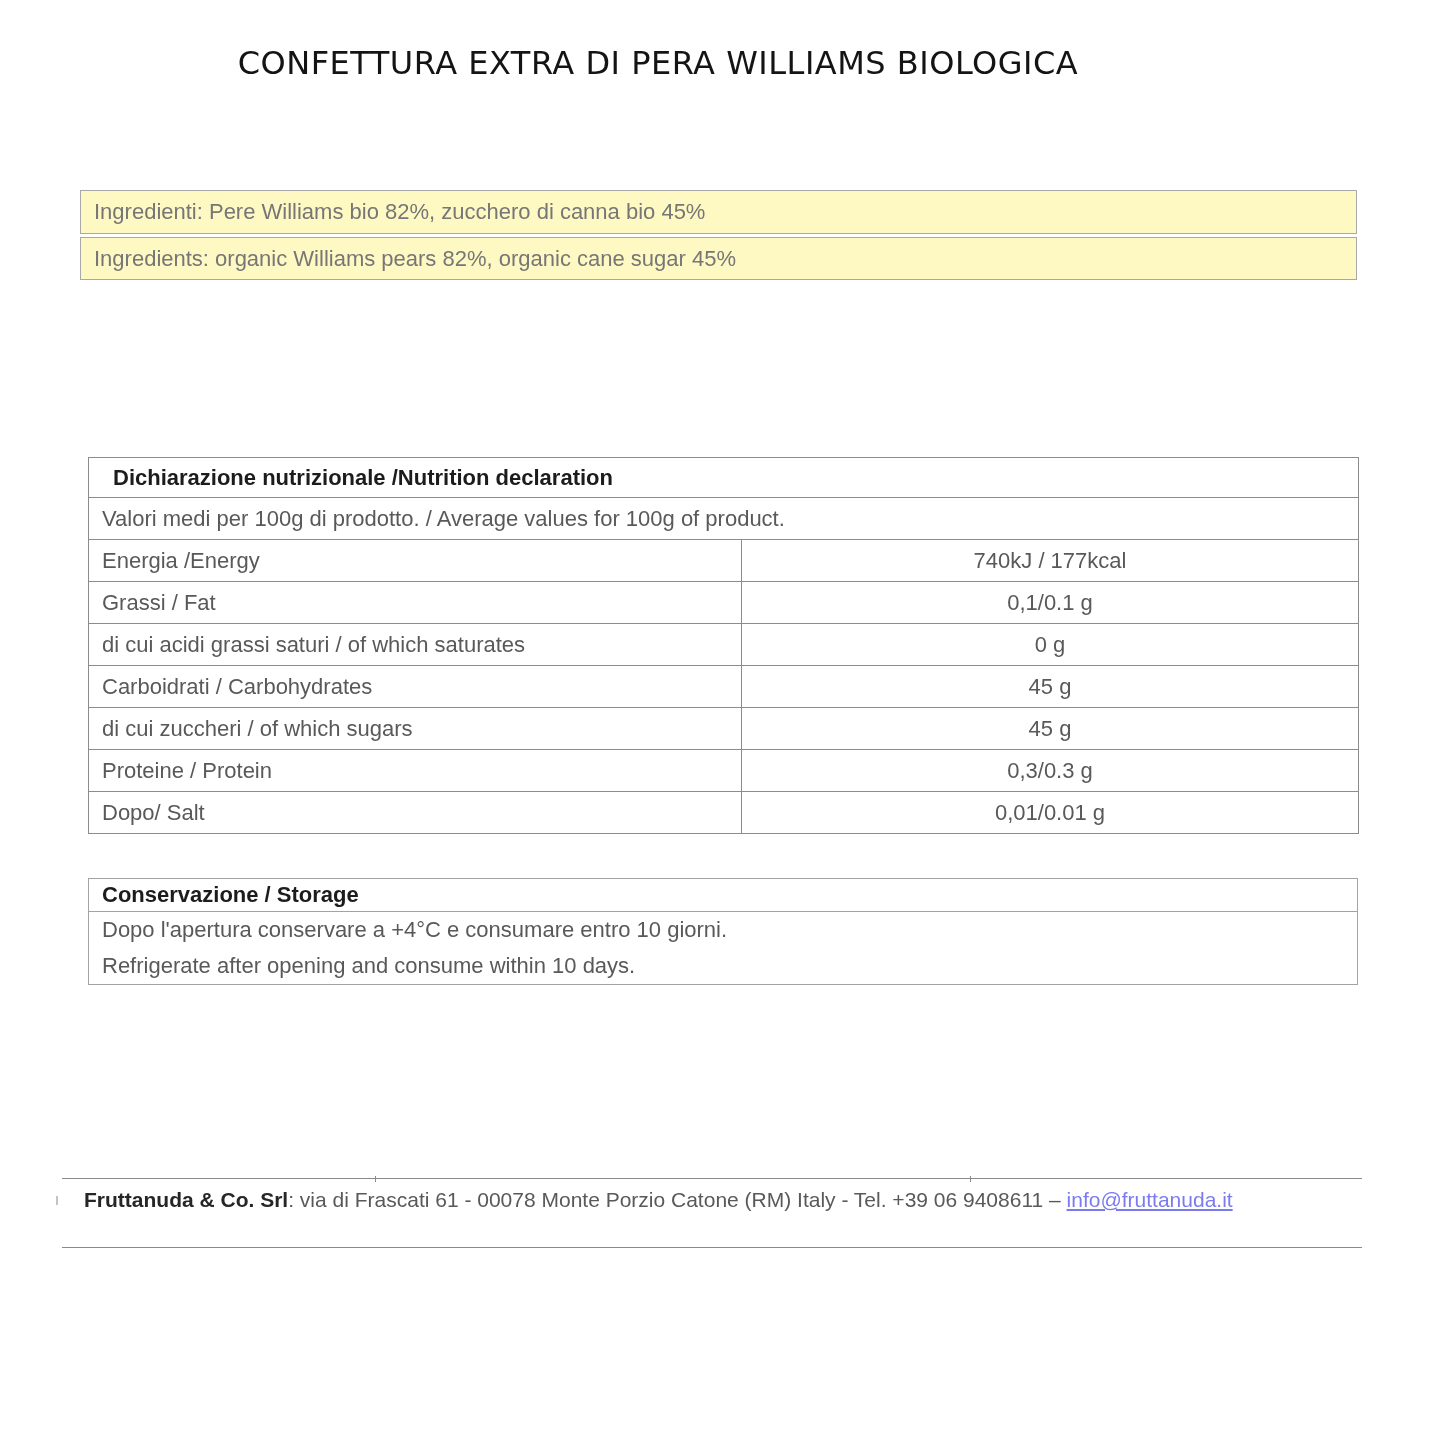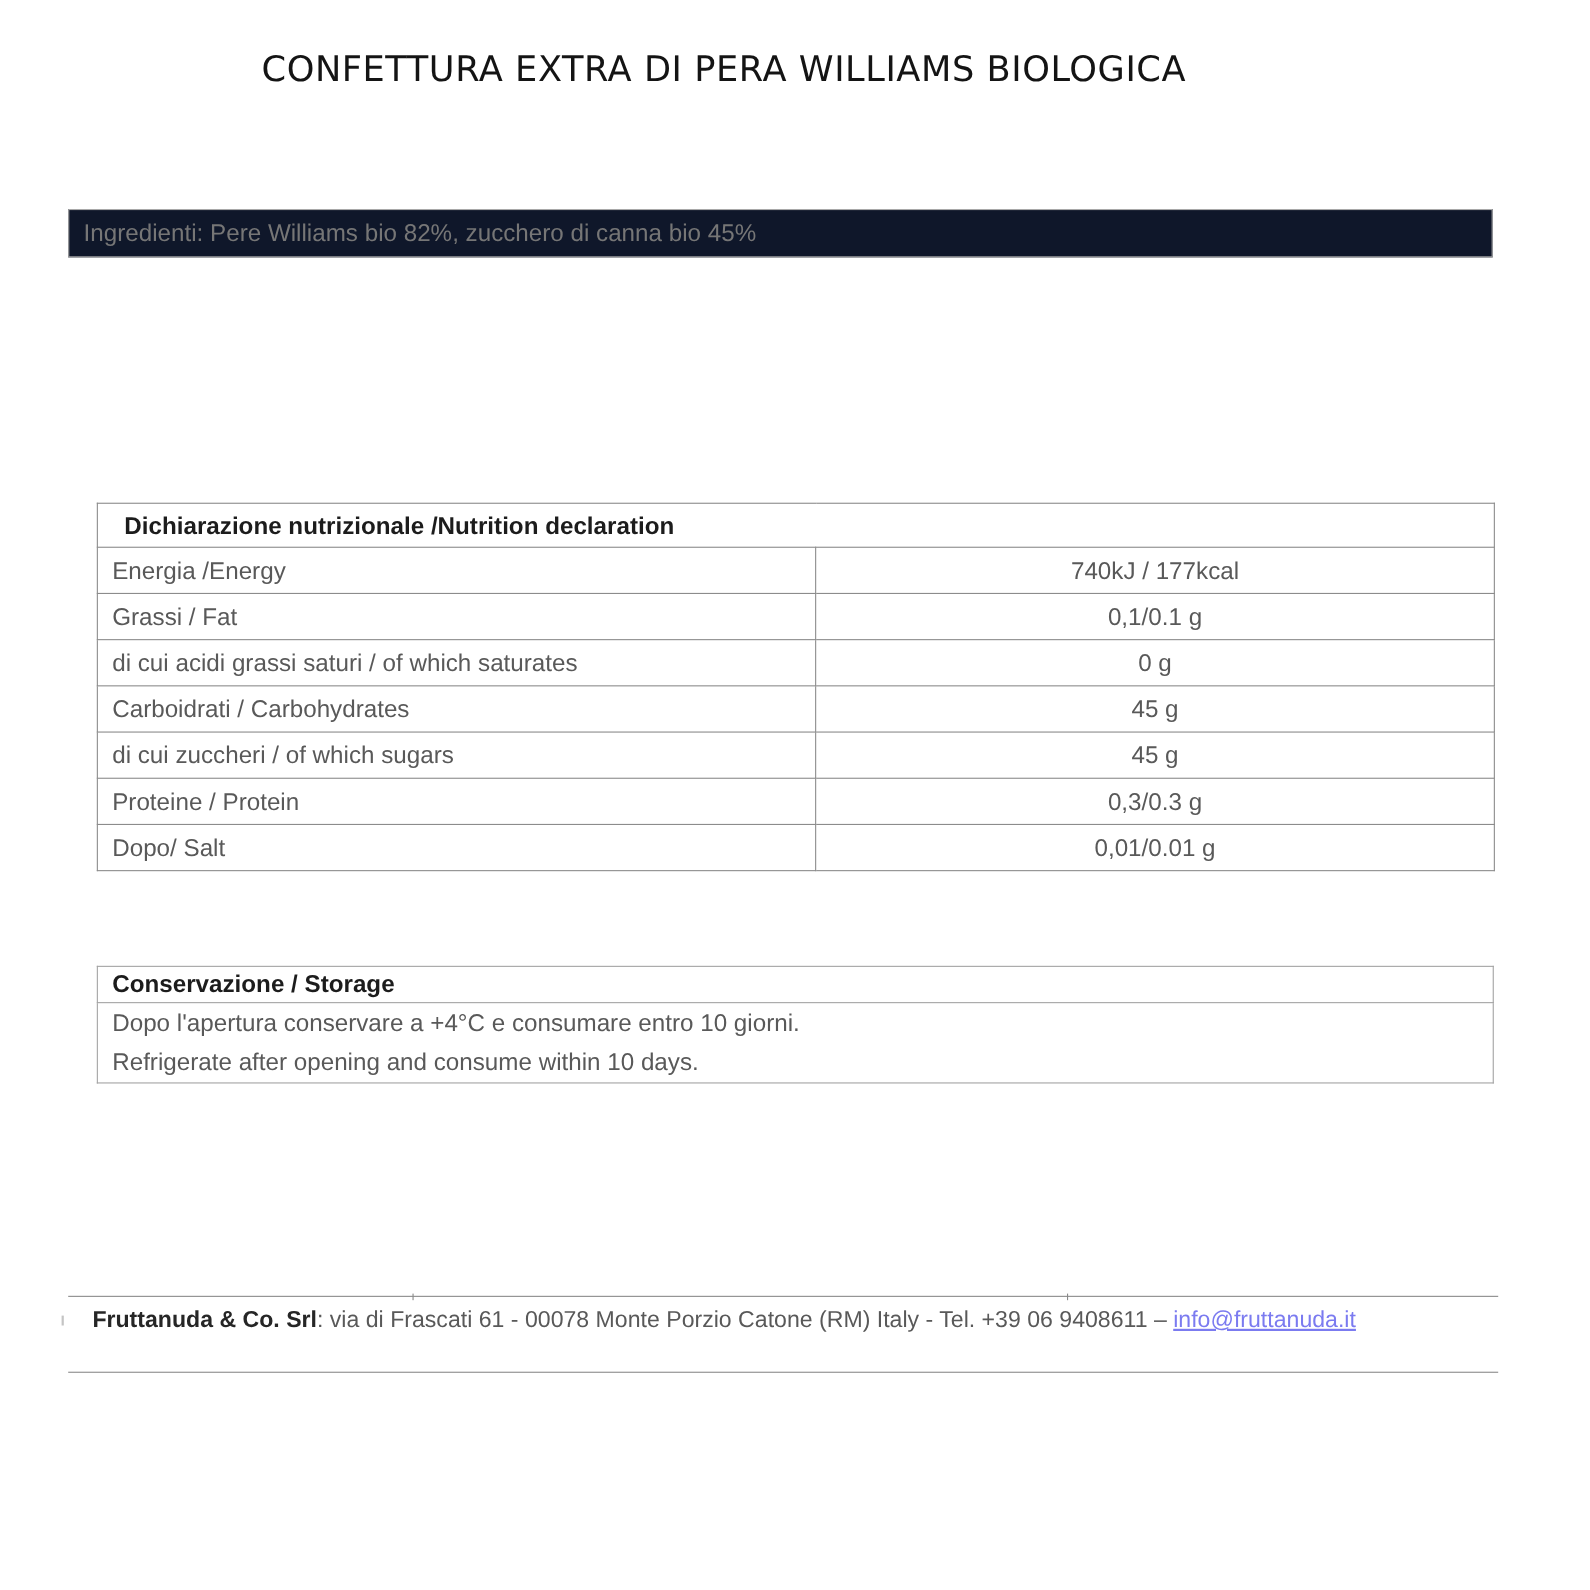--- a/index.html
+++ b/index.html
@@ -40,23 +40,24 @@
     width: 1295px;
   }
   .ing-row {
     box-sizing: border-box;
     border: 1px solid #a8a8a8;
     height: 44px;
     line-height: 42px;
     padding-left: 13px;
     font-size: 22px;
     color: #767676;
-    background: #0f172a;
-    white-space: nowrap;
-    overflow: hidden;
+    background: #fef9c3;
+    white-space: nowrap;
+    overflow: hidden;
+    margin-left: 18px;
   }
   .ing-row + .ing-row { margin-top: 3px; height: 43px; line-height: 41px; }
 
   
   table.nutrition {
     position: absolute;
     left: 88px;
     top: 457px;
     width: 1270px;
     border-collapse: collapse;
@@ -159,32 +160,36 @@
 </style>
 </head>
 <body>
 
 <div class="title-wrap">
   <span class="title">CONFETTURA EXTRA DI PERA WILLIAMS BIOLOGICA</span>
 </div>
 
 <div class="ingredients">
   <div class="ing-row">Ingredienti: Pere Williams bio 82%, zucchero di canna bio 45%</div>
+  <div class="ing-row">Ingredients: organic Williams pears 82%, organic cane sugar 45%</div>
 </div>
 
 <table class="nutrition">
   <colgroup>
       <col class="col-label">
       <col class="col-value">
     </colgroup>
   <tbody>
     <tr>
       <td class="th" colspan="2">Dichiarazione nutrizionale /Nutrition declaration</td>
     </tr>
     <tr>
+      <td colspan="2">Valori medi per 100g di prodotto. / Average values for 100g of product.</td>
+    </tr>
+    <tr>
       <td>Energia /Energy</td>
       <td class="val">740kJ / 177kcal</td>
     </tr>
     <tr>
       <td>Grassi / Fat</td>
       <td class="val">0,1/0.1 g</td>
     </tr>
     <tr>
       <td>di cui acidi grassi saturi / of which saturates</td>
       <td class="val">0 g</td>

